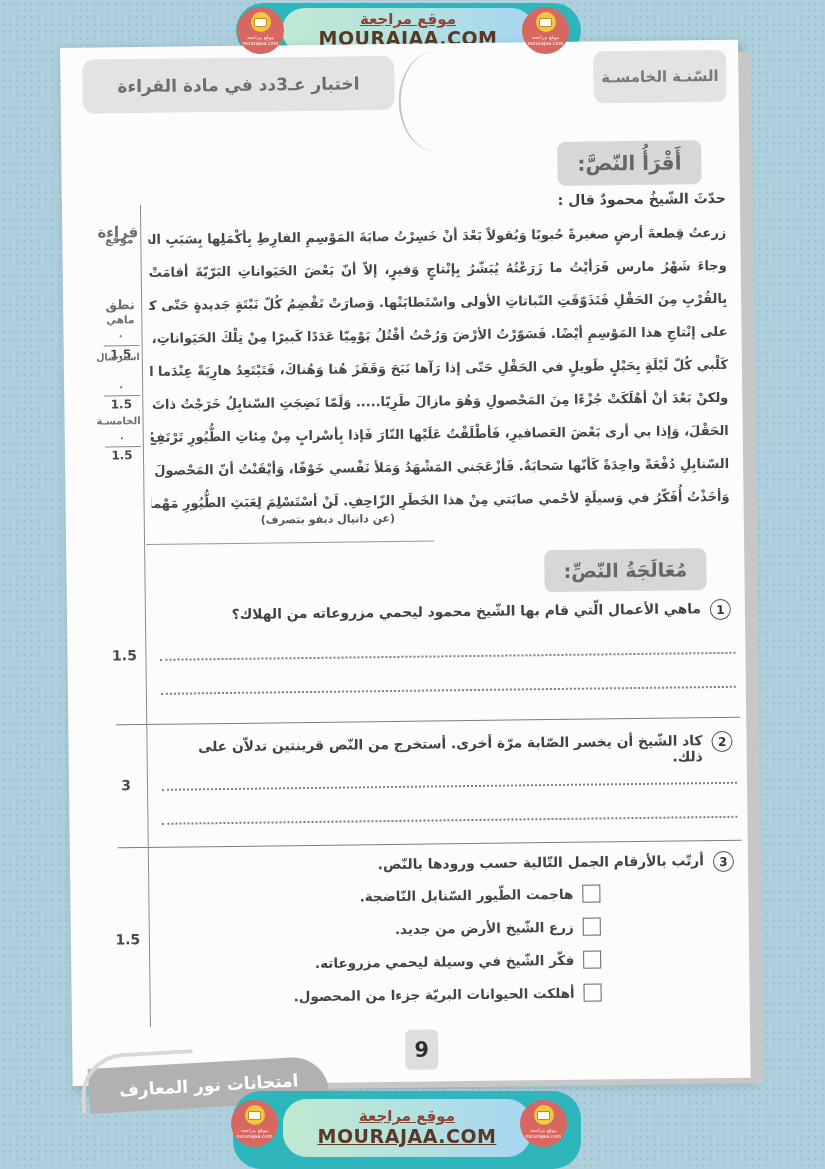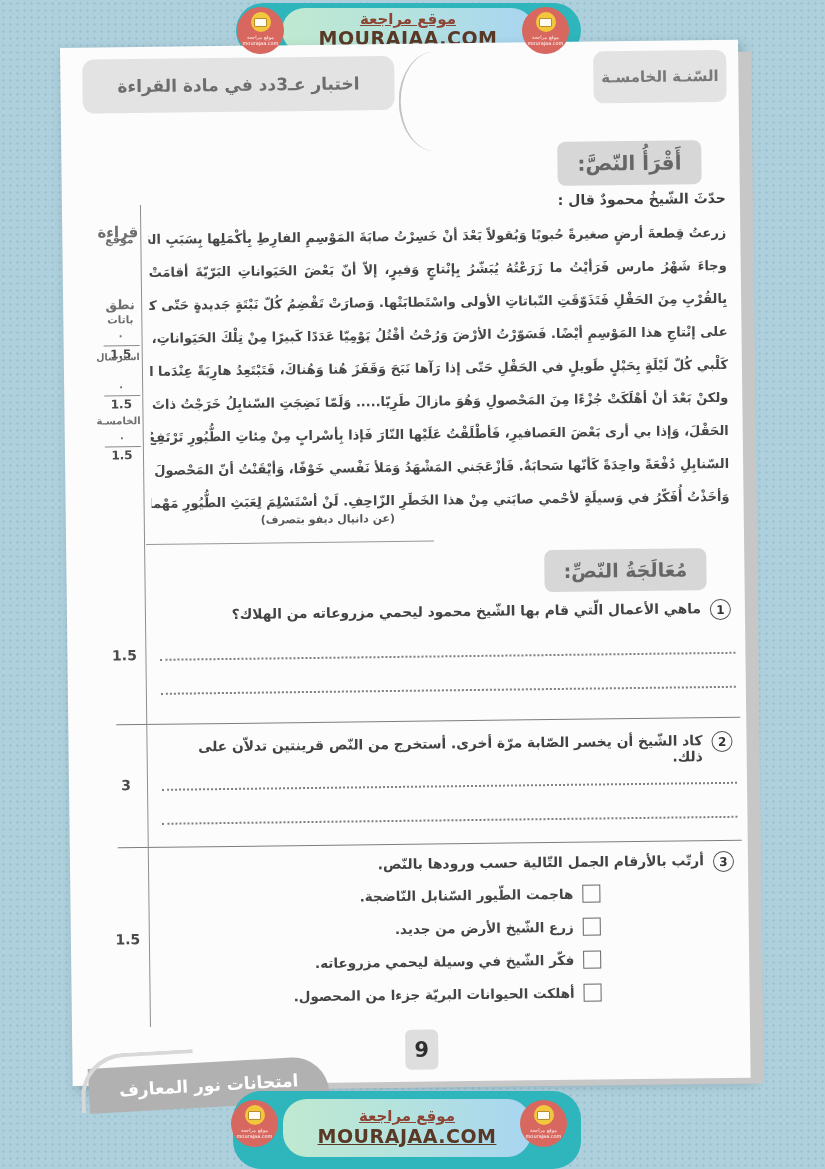--- a/index.html
+++ b/index.html
@@ -127,21 +127,21 @@
     <div class="tline">وَأخَذْتُ أُفَكّرُ في وَسيلَةٍ لأحْمي صابَتي مِنْ هذا الخَطَرِ الزّاحِفِ. لَنْ أسْتَسْلِمَ لِعَبَثِ الطُّيُورِ مَهْما حَدَثَ...</div>
   </div>
 
   <div class="attrib">(عن دانيال ديفو بتصرف)</div>
 
   <div class="vline"></div>
   <div class="mtext" style="top:176px;font-size:15px;">قراءة</div>
   <div class="mtext" style="top:186px;font-size:11px;">موقع</div>
 
   <div class="mtext" style="top:250px;font-size:13px;">نطق</div>
-  <div class="mtext" style="top:266px;font-size:10.5px;">باتات</div>
+  <div class="mtext" style="top:266px;font-size:10.5px;">ماهي</div>
   <div class="mtext" style="top:281px;font-size:10px;">.</div>
   <div class="mline" style="top:298px;"></div>
   <div class="mscore" style="top:300px;">1.5</div>
 
   <div class="mtext" style="top:304px;font-size:9.5px;">استرسال</div>
   <div class="mtext" style="top:332px;font-size:10px;">.</div>
   <div class="mline" style="top:348px;"></div>
   <div class="mscore" style="top:350px;">1.5</div>
 
   <div class="mtext" style="top:368px;font-size:10px;">الخامسـة</div>

